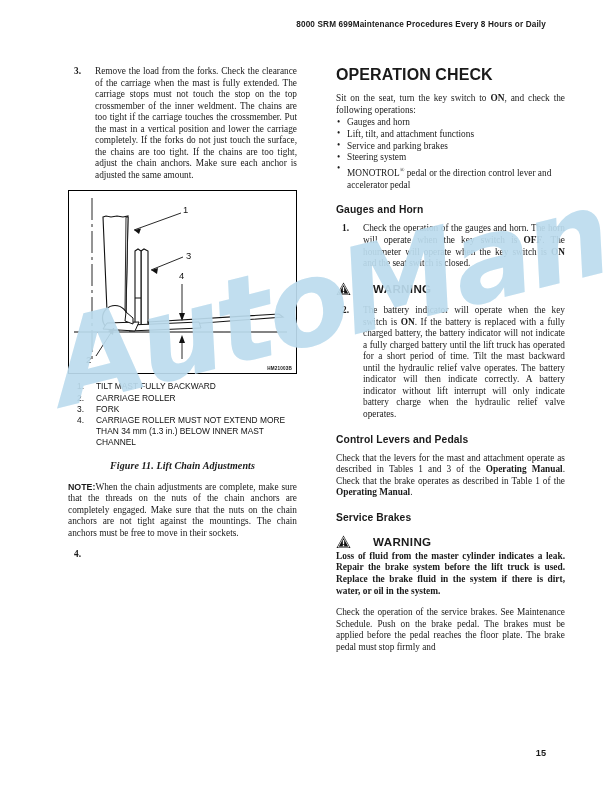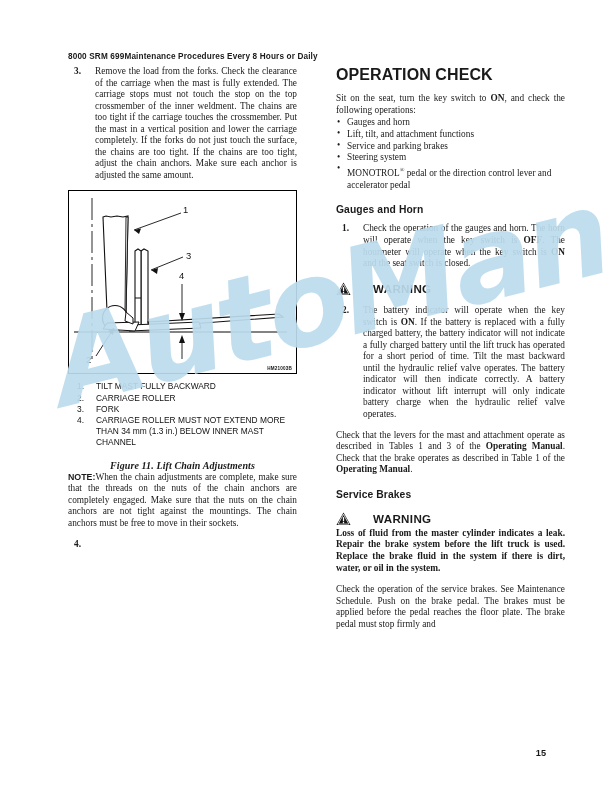--- a/index.html
+++ b/index.html
@@ -33,24 +33,24 @@
     color: #bcdcee;
     opacity: .92;
     white-space: nowrap;
     transform: rotate(-14deg);
     transform-origin: 0 0;
   }
 
   
   .header {
     position: absolute;
-    left: 68px; top: 52px;
+    left: 68px; top: 20px;
     width: 478px;
     display: flex;
-    justify-content: flex-start;
+    justify-content: flex-end;
     align-items: baseline;
     font-family: "Liberation Sans", sans-serif;
     font-weight: 700;
     font-size: 8.2px;
     letter-spacing: .15px;
     z-index: 3;
   }
 
   
   .col {
@@ -123,21 +123,21 @@
   .fig-caption {
     margin-top: 11px;
     text-align: center;
     font-weight: 700;
     font-style: italic;
     font-size: 10px;
     letter-spacing: .1px;
   }
 
   .note {
-    margin-top: 1px;
+    margin-top: 11px;
   }
   .note b { font-family: "Liberation Sans", sans-serif; font-weight:700; font-size: 8.8px; }
 
   
   .h1 {
     font-family: "Liberation Sans", sans-serif;
     font-weight: 700;
     font-size: 16px;
     letter-spacing: .1px;
     margin-bottom: 9px;
@@ -336,20 +336,21 @@
         </svg>
         <span class="warn-label">WARNING</span>
       </div>
     </div>
 
     <div class="step">
       <span class="step-num">2.</span>
       <div class="body-txt"><span>The battery indicator will operate when the key switch is </span><b>ON</b><span>. If the battery is replaced with a fully charged battery, the battery indicator will not indicate a fully charged battery until the lift truck has operated for a short period of time. Tilt the mast backward until the hydraulic relief valve operates. The battery indicator will then indicate correctly. A battery indicator without lift interrupt will only indicate battery charge when the hydraulic relief valve operates.</span></div>
     </div>
 
+    <div class="h2">Control Levers and Pedals</div>
 
     <div class="para"><span>Check that the levers for the mast and attachment operate as described in Tables 1 and 3 of the </span><b>Operating Manual</b><span>. Check that the brake operates as described in Table 1 of the </span><b>Operating Manual</b><span>.</span></div>
 
     <div class="h2">Service Brakes</div>
 
     <div class="warning">
       <div class="warn-head">
         <svg class="warn-tri" width="15" height="13.5" viewBox="0 0 15 13.5">
           <path d="M7.5 0.6 L14.5 13 L0.5 13 Z" fill="#111"></path>
           <path d="M7.5 2.3 L12.9 12.1 L2.1 12.1 Z" fill="none" stroke="#fff" stroke-width="0.8"></path>

